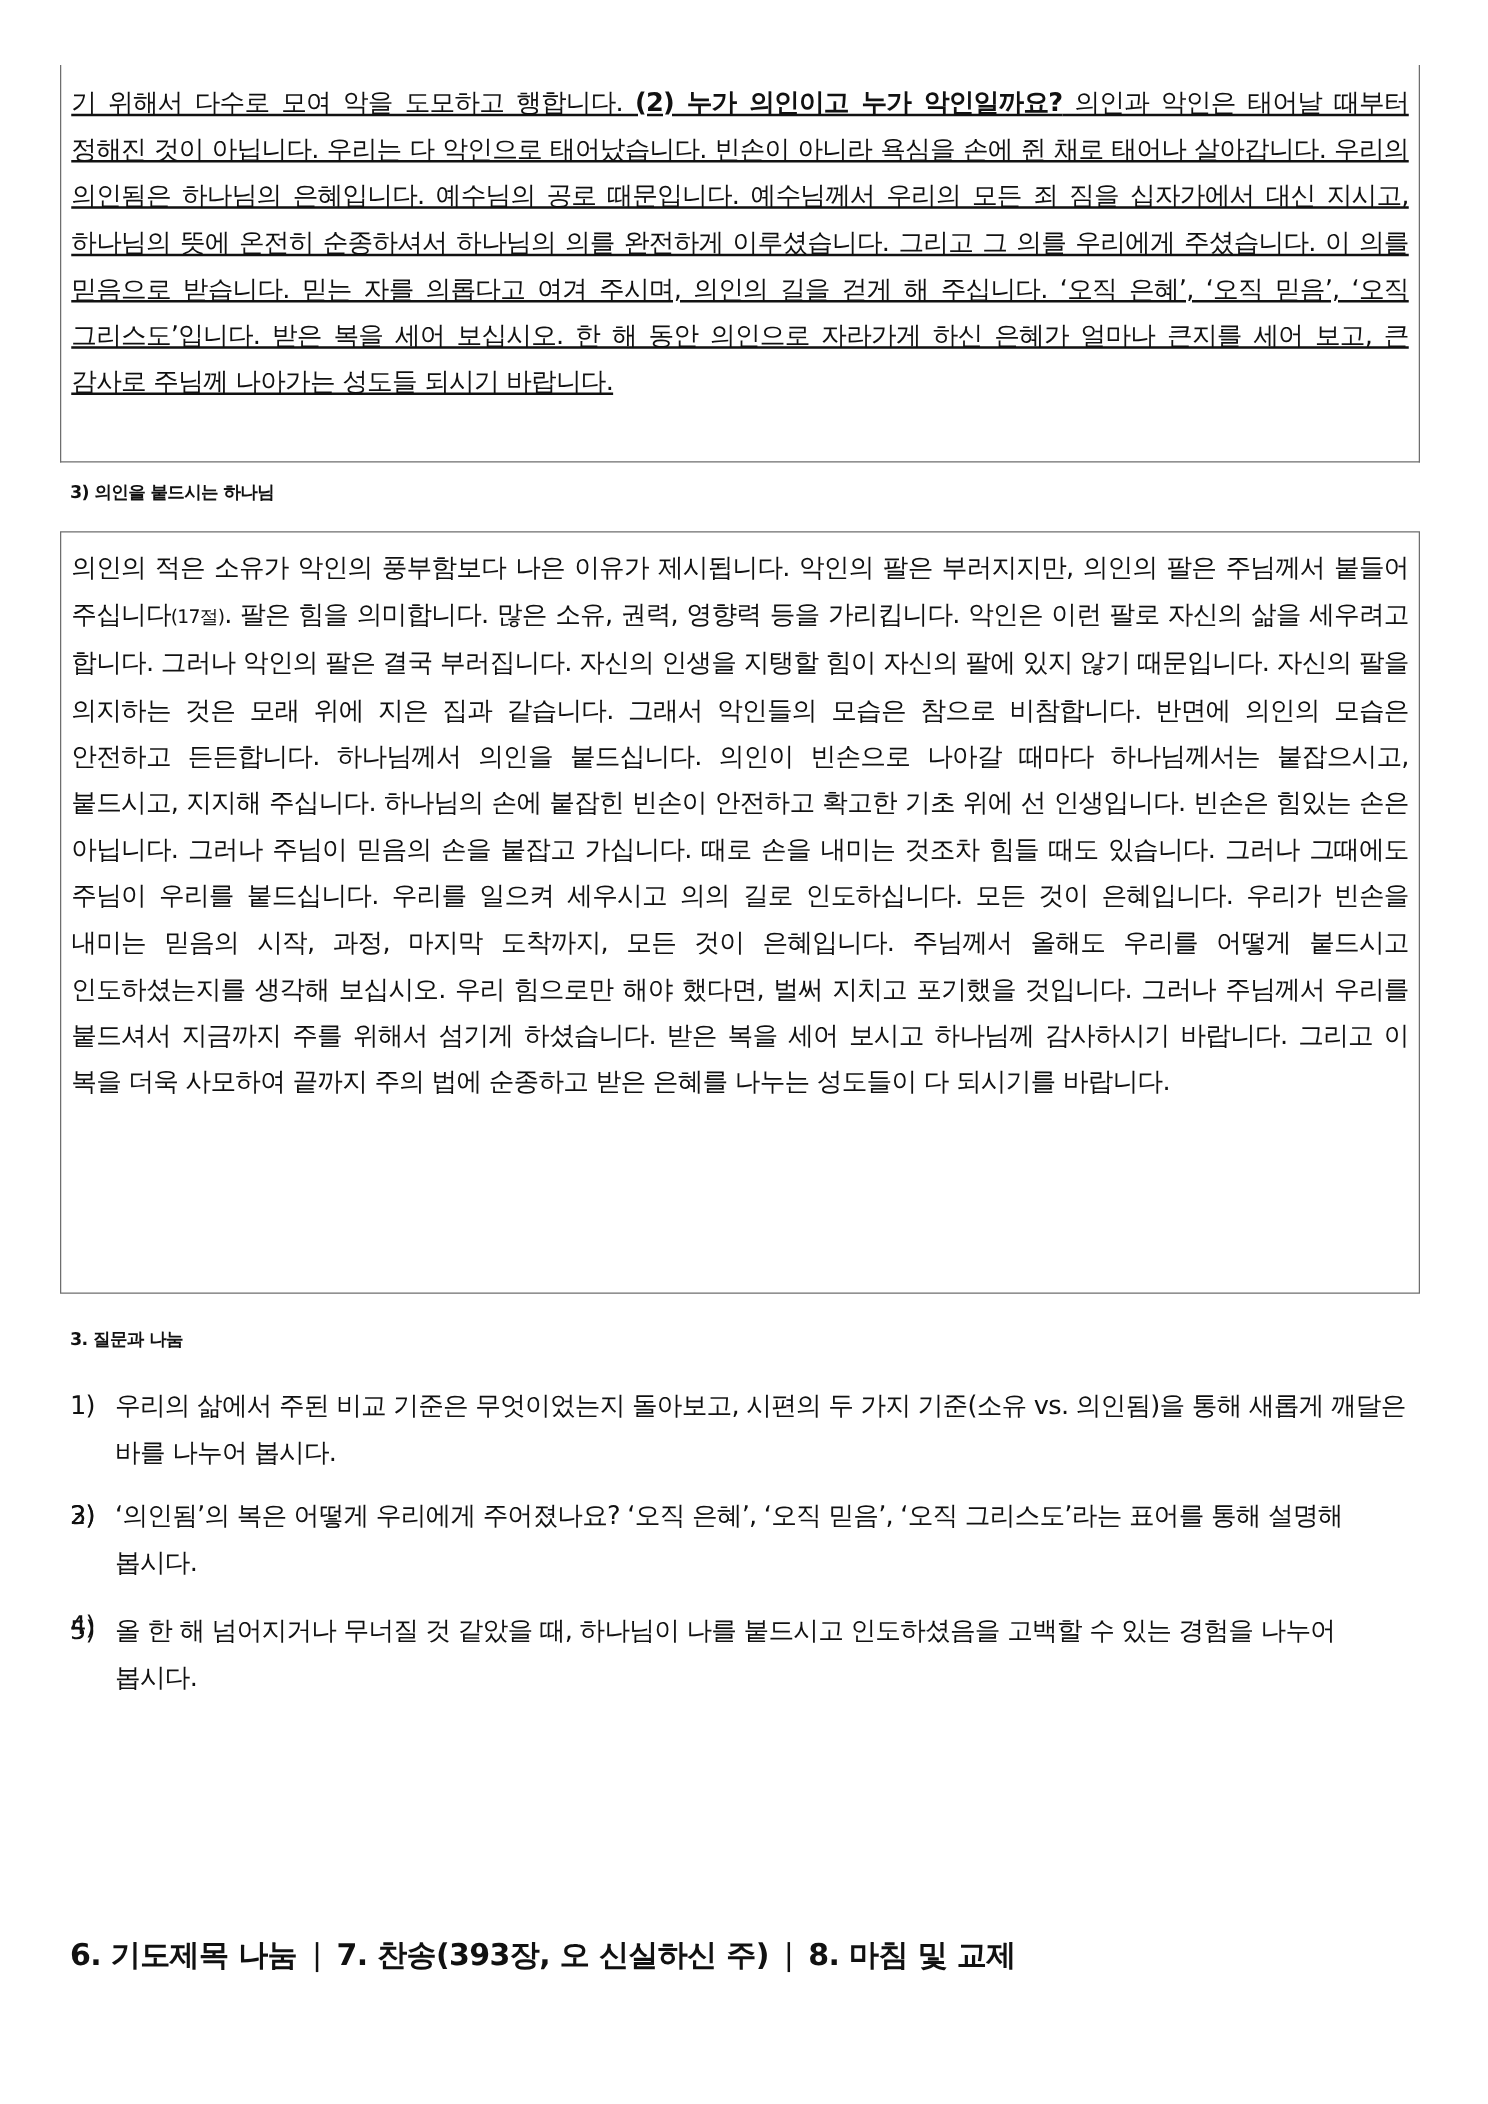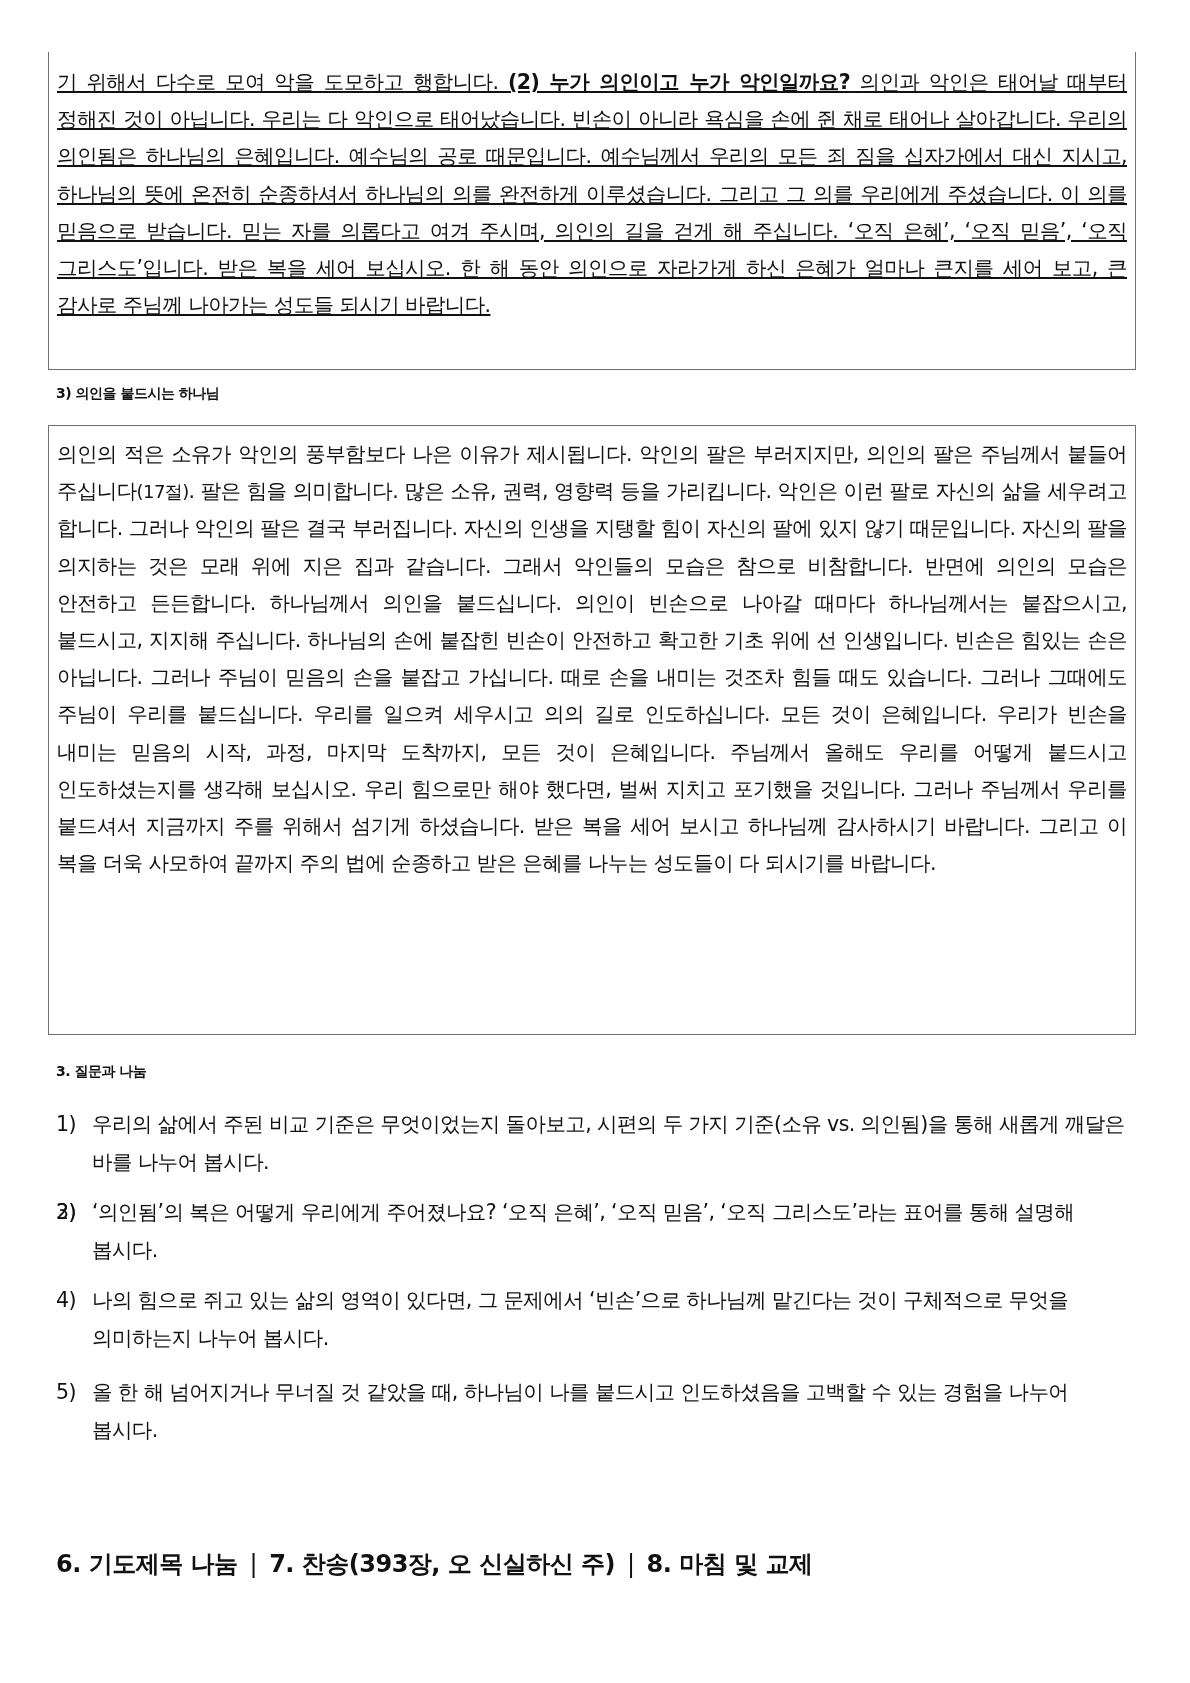--- a/index.html
+++ b/index.html
@@ -5,21 +5,21 @@
   html, body { margin: 0; padding: 0; background: #ffffff; }
   body { width: 1190px; height: 1683px; position: relative; overflow: hidden;
          font-family: "DejaVu Sans", "Liberation Sans", sans-serif; color: #111; }
   .box { position: absolute; left: 48px; width: 1088px; border: 1.5px solid #6e6e6e; box-sizing: border-box; }
   .box1 { top: 52px; height: 318px; border-top: none; text-decoration: underline; }
   .box2 { top: 425px; height: 610px; }
   .para { margin: 0; padding: 10px 8px 0 8px; font-size: 20.5px; line-height: 37.2px;
           letter-spacing: -0.6px; text-align: justify; word-break: keep-all; }
   .box1 .para { padding-top: 12px; }
   .para b { font-weight: bold; }
-  .small { font-size: 18px; }
+  .small { font-size: 15px; }
   .heading { position: absolute; left: 56px; font-weight: bold; font-size: 14px; letter-spacing: -0.5px; }
   .h3 { top: 385px; }
   .h5 { top: 1063px; }
   .qlist { position: absolute; left: 56px; width: 1080px; top: 1105px; margin: 0; padding: 0; list-style: none; }
   .qlist li { position: relative; padding-left: 36px; font-size: 20.5px; line-height: 38px;
               letter-spacing: -0.6px; margin-bottom: 12px; word-break: keep-all; }
   .qlist li .num { position: absolute; left: 0; top: 0; }
   .footer { position: absolute; left: 56px; top: 1548px; font-weight: bold; font-size: 24px; letter-spacing: -0.5px; }
   .sep { display: inline-block; margin: 0 12px; font-weight: normal; }
 </style>
@@ -35,19 +35,19 @@
 <div class="box box2">
   <p class="para"><span>의인의 적은 소유가 악인의 풍부함보다 나은 이유가 제시됩니다. 악인의 팔은 부러지지만, 의인의 팔은 주님께서 붙들어 주십니다</span><span class="small">(17절)</span><span>. 팔은 힘을 의미합니다. 많은 소유, 권력, 영향력 등을 가리킵니다. 악인은 이런 팔로 자신의 삶을 세우려고 합니다. 그러나 악인의 팔은 결국 부러집니다. 자신의 인생을 지탱할 힘이 자신의 팔에 있지 않기 때문입니다. 자신의 팔을 의지하는 것은 모래 위에 지은 집과 같습니다. 그래서 악인들의 모습은 참으로 비참합니다. 반면에 의인의 모습은 안전하고 든든합니다. 하나님께서 의인을 붙드십니다. 의인이 빈손으로 나아갈 때마다 하나님께서는 붙잡으시고, 붙드시고, 지지해 주십니다. 하나님의 손에 붙잡힌 빈손이 안전하고 확고한 기초 위에 선 인생입니다. 빈손은 힘있는 손은 아닙니다. 그러나 주님이 믿음의 손을 붙잡고 가십니다. 때로 손을 내미는 것조차 힘들 때도 있습니다. 그러나 그때에도 주님이 우리를 붙드십니다. 우리를 일으켜 세우시고 의의 길로 인도하십니다. 모든 것이 은혜입니다. 우리가 빈손을 내미는 믿음의 시작, 과정, 마지막 도착까지, 모든 것이 은혜입니다. 주님께서 올해도 우리를 어떻게 붙드시고 인도하셨는지를 생각해 보십시오. 우리 힘으로만 해야 했다면, 벌써 지치고 포기했을 것입니다. 그러나 주님께서 우리를 붙드셔서 지금까지 주를 위해서 섬기게 하셨습니다. 받은 복을 세어 보시고 하나님께 감사하시기 바랍니다. 그리고 이 복을 더욱 사모하여 끝까지 주의 법에 순종하고 받은 은혜를 나누는 성도들이 다 되시기를 바랍니다.</span></p>
 </div>
 
 <div class="heading h5">3. 질문과 나눔</div>
 
 <ol class="qlist">
   <li><span class="num">1)</span><span>우리의 삶에서 주된 비교 기준은 무엇이었는지 돌아보고, 시편의 두 가지 기준(소유 vs. 의인됨)을 통해 새롭게 깨달은 바를 나누어 봅시다.</span></li>
   <li><span class="num">2)</span></li>
   <li><span class="num">3)</span><span>‘의인됨’의 복은 어떻게 우리에게 주어졌나요? ‘오직 은혜’, ‘오직 믿음’, ‘오직 그리스도’라는 표어를 통해 설명해 봅시다.</span></li>
-  <li><span class="num">4)</span><span>나의 힘으로 쥐고 있는 삶의 영역이 있다면, 그 문제에서 ‘빈손’으로 하나님께 맡긴다는 것이 구체적으로 무엇을 의미하는지 나누어 봅시다.</span></li>
+  <li><span class="num">4)</span></li>
   <li style="margin-top:16px"><span class="num">5)</span><span>올 한 해 넘어지거나 무너질 것 같았을 때, 하나님이 나를 붙드시고 인도하셨음을 고백할 수 있는 경험을 나누어 봅시다.</span></li>
 </ol>
 
 <div class="footer">
   <span>6. 기도제목 나눔</span><span class="sep">|</span><span>7. 찬송(393장, 오 신실하신 주)</span><span class="sep">|</span><span>8. 마침 및 교제</span>
 </div>
 
 </body></html>

